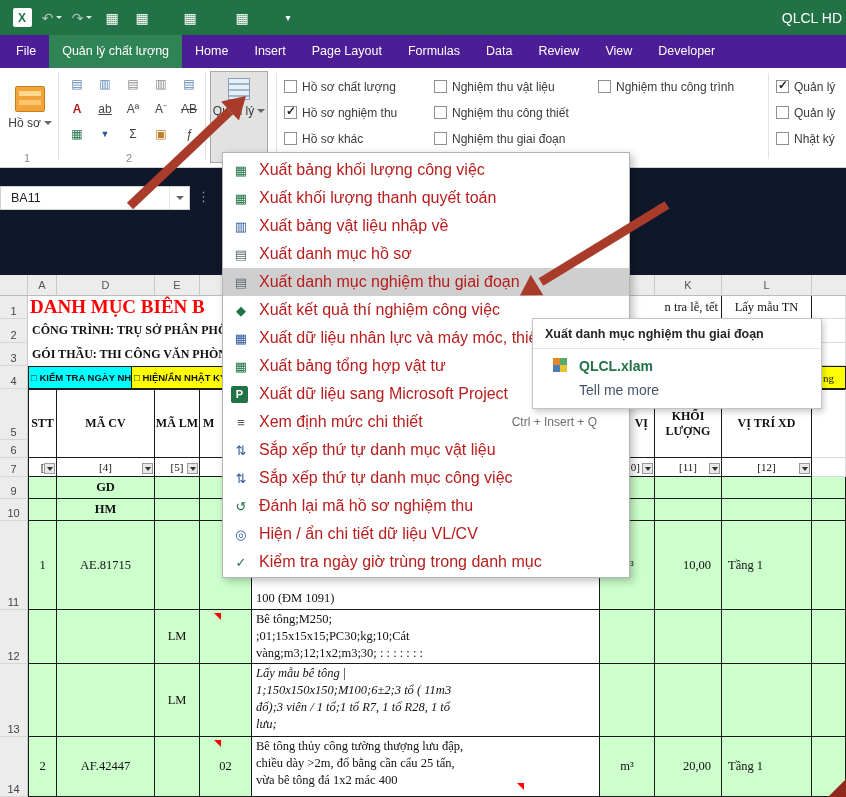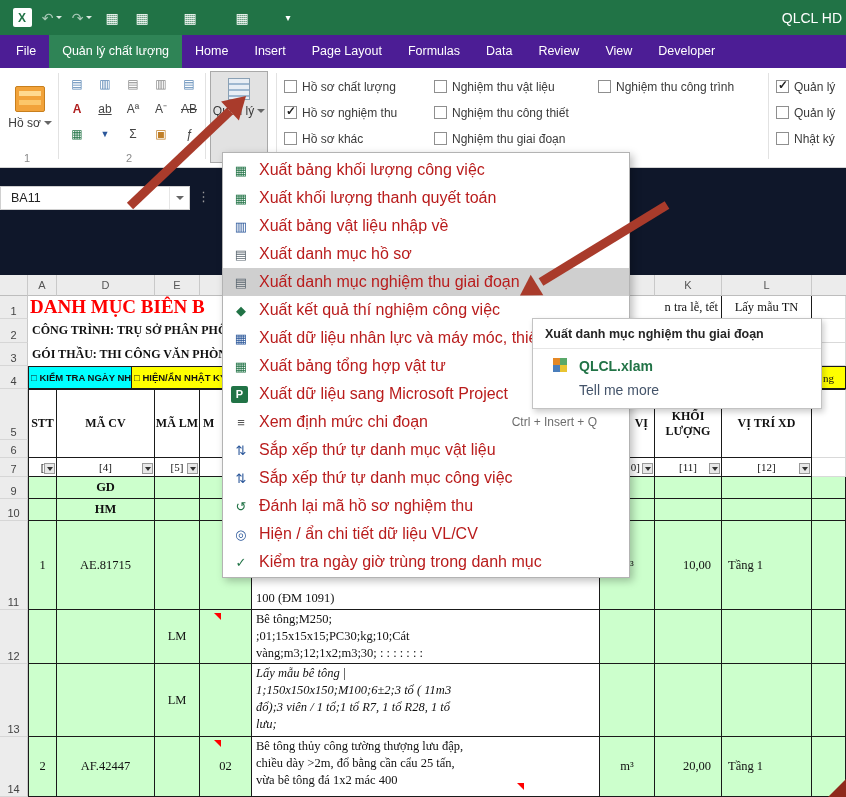--- a/index.html
+++ b/index.html
@@ -471,21 +471,21 @@
   <div class="mi">
       <span class="mi-ic" style="color: rgb(33, 115, 70);">▦</span>
       <span class="mi-lb">Xuất bảng tổng hợp vật tư</span>
     </div>
   <div class="mi">
       <span class="mi-ic p">P</span>
       <span class="mi-lb">Xuất dữ liệu sang Microsoft Project</span>
     </div>
   <div class="mi">
       <span class="mi-ic" style="color: rgb(85, 85, 85);">≡</span>
-      <span class="mi-lb">Xem định mức chi đoạn</span>
+      <span class="mi-lb">Xem định mức chi thiết</span>
       <span class="mi-sc">Ctrl + Insert + Q</span>
     </div>
   <div class="mi">
       <span class="mi-ic" style="color: rgb(43, 87, 154);">⇅</span>
       <span class="mi-lb">Sắp xếp thứ tự danh mục vật liệu</span>
     </div>
   <div class="mi">
       <span class="mi-ic" style="color: rgb(43, 87, 154);">⇅</span>
       <span class="mi-lb">Sắp xếp thứ tự danh mục công việc</span>
     </div>

